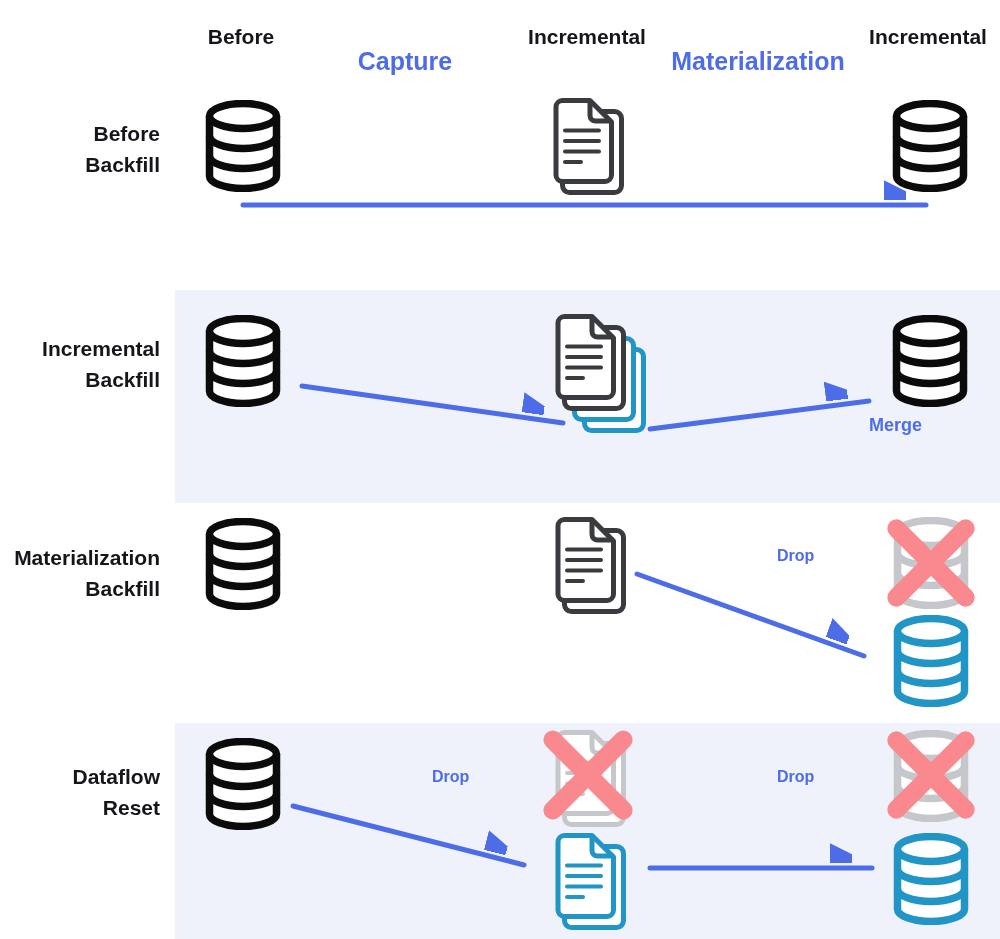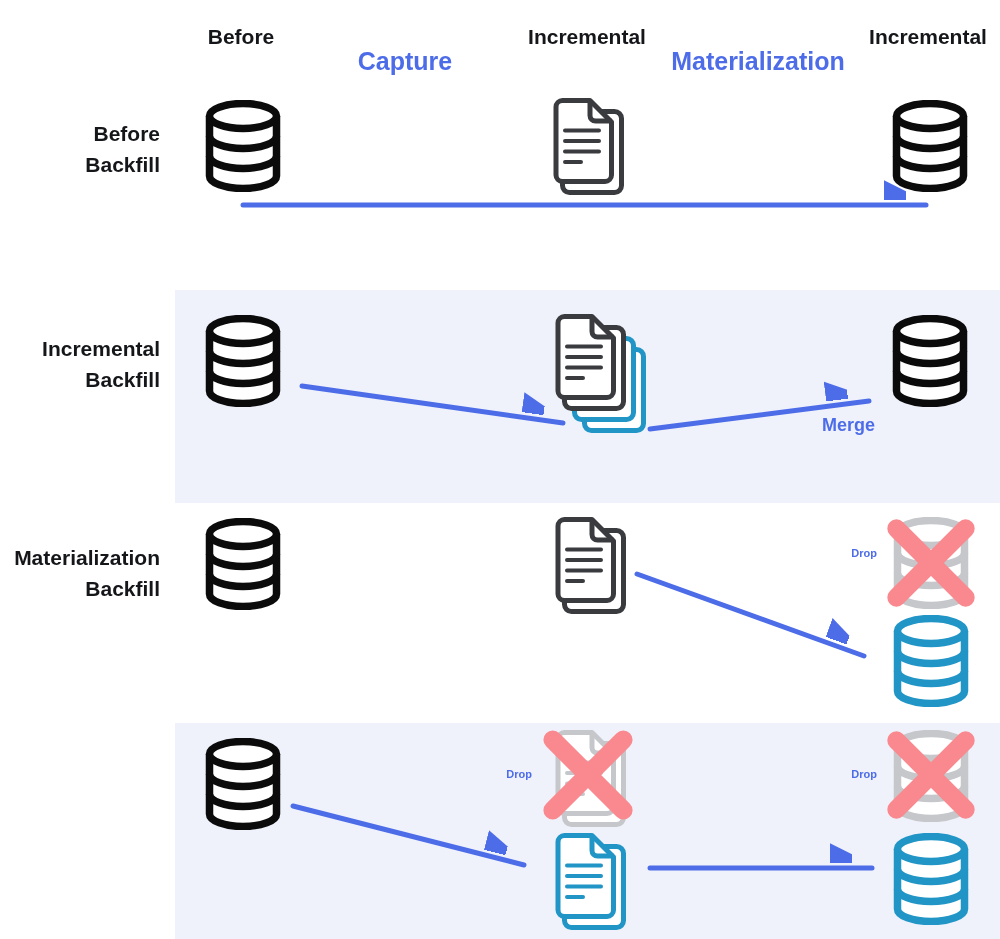--- a/index.html
+++ b/index.html
@@ -7,22 +7,22 @@
           font-family:"Liberation Sans",sans-serif;}
   .band{position:absolute;left:175px;width:825px;background:var(--band_bg);}
   .col-hdr{position:absolute;top:25px;transform:translateX(-50%);
            font-weight:700;font-size:21px;color:var(--label_black);white-space:nowrap;}
   .proc-hdr{position:absolute;top:47px;transform:translateX(-50%);
             font-weight:700;font-size:25px;color:var(--accent);white-space:nowrap;}
   .row-label{position:absolute;left:0;width:160px;text-align:right;
              font-weight:700;font-size:21px;line-height:31px;
              color:var(--label_black);white-space:pre-line;}
   .badge{position:absolute;width:100px;font-weight:700;color:var(--accent);}
-  .badge.merge{font-size:18px;text-align:left;}
-  .badge.drop{font-size:11px;text-align:right;}
+  .badge.merge{font-size:18px;text-align:right;}
+  .badge.drop{font-size:16px;}
   svg.icon{position:absolute;display:block;overflow:visible;}
   svg.arrows{position:absolute;left:0;top:0;overflow:visible;pointer-events:none;}
   .c-black{color:var(--icon_black);}
   .c-gray{color:var(--doc_gray);}
   .c-dropped{color:var(--dropped_gray);}
   .c-teal{color:var(--teal);}
   .c-pink{color:var(--x_pink);}
   .flow{stroke:var(--accent);stroke-width:5;stroke-linecap:round;fill:none;}
 </style>
 </head>
@@ -61,20 +61,22 @@
 
   <div class="proc-hdr" style="left:405px">Capture</div>
   <div class="proc-hdr" style="left:758px">Materialization</div>
 
   <div class="row-label" style="top:118px">Before
 Backfill</div>
   <div class="row-label" style="top:333px">Incremental
 Backfill</div>
   <div class="row-label" style="top:542px">Materialization
 Backfill</div>
+  <div class="row-label" style="top:761px">Dataflow
+Reset</div>
 
   <svg class="icon c-black" style="left:205px;top:100px" width="76" height="92">
       <use href="#sym-db"></use>
     </svg>
   <svg class="icon c-gray" style="left:550px;top:98px" width="74" height="97" viewBox="0 0 74 97">
     <use href="#sym-page-back" x="10" y="11" width="64" height="86"></use>
     <use href="#sym-page-front" width="64" height="86"></use>
   </svg>
   <svg class="icon c-black" style="left:892px;top:100px" width="76" height="92">
       <use href="#sym-db"></use>

